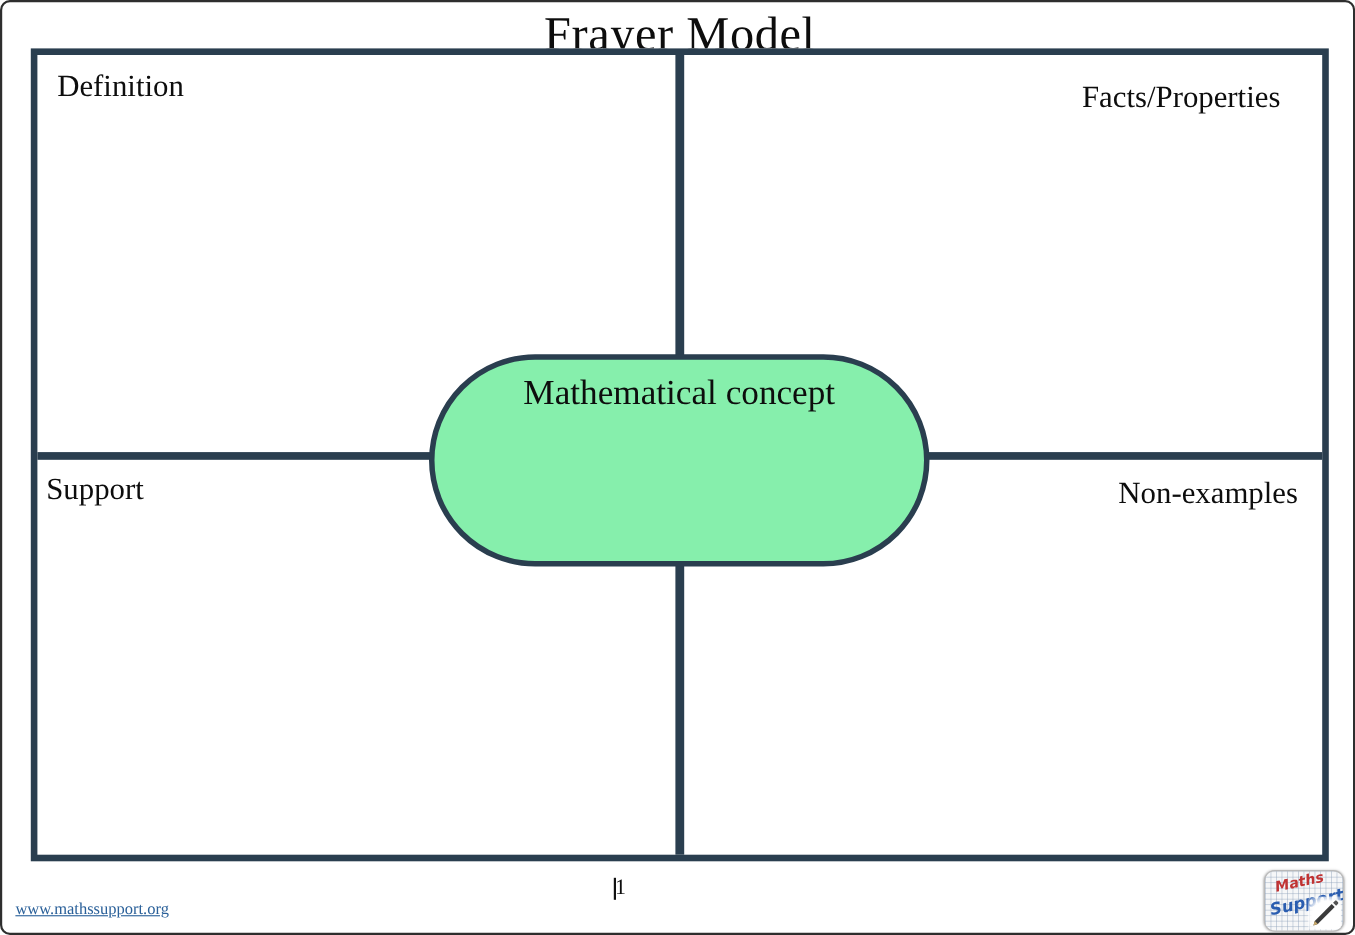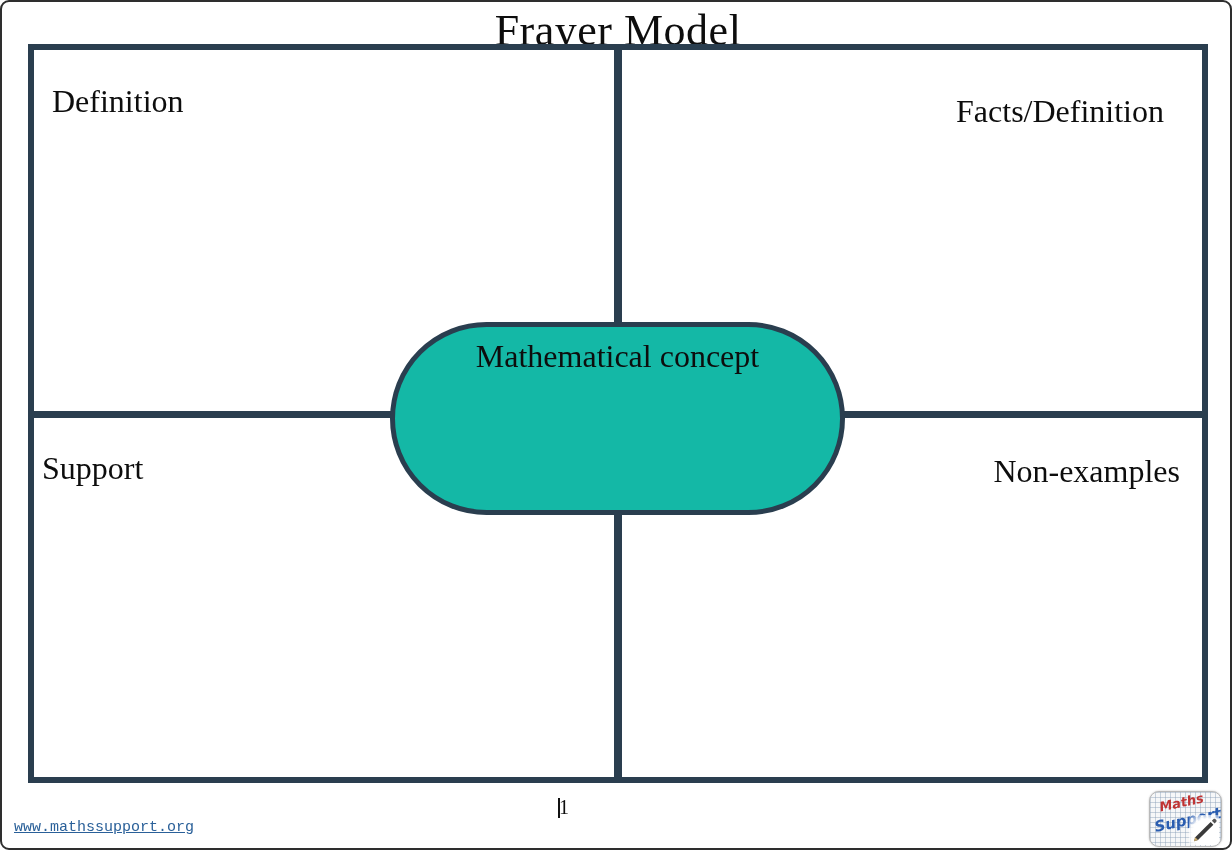--- a/index.html
+++ b/index.html
@@ -31,46 +31,46 @@
   .vline{
     position:absolute;top:0;bottom:0;left:50%;width:8px;margin-left:-4px;
     background:var(--frame-line);
   }
   .hline{
     position:absolute;left:0;right:0;top:361px;height:7px;
     background:var(--frame-line);
   }
 
   .quad{position:absolute;}
-  .quad-label{position:absolute;font-size:32px;white-space:nowrap;margin-top:20px;}
+  .quad-label{position:absolute;font-size:28px;white-space:nowrap;}
   .q-tl{left:34px;top:50px;width:578px;height:362px;}
   .q-tl .quad-label{left:18px;top:13px;}
   .q-tr{left:620px;top:50px;width:582px;height:362px;}
   .q-tr .quad-label{right:38px;top:23px;}
   .q-bl{left:34px;top:419px;width:578px;height:358px;}
   .q-bl .quad-label{left:8px;top:11px;}
   .q-br{left:620px;top:419px;width:582px;height:358px;text-align:center;}
   .q-br .quad-label{right:22px;top:14px;}
 
   .oval{
     position:absolute;left:390px;top:322px;width:455px;height:193px;
-    background:#14b8a6;border:5px solid var(--frame-line);border-radius:120px;
+    background:#86efac;border:5px solid var(--frame-line);border-radius:120px;
     z-index:5;text-align:center;
   }
   .oval-label{display:inline-block;margin-top:11px;font-size:32px;}
 
   .page-number{
     position:absolute;left:558px;top:796px;
     font-size:20px;display:flex;align-items:center;
   }
   .caret{display:inline-block;width:2px;height:20px;background:#111;margin-right:-1px;}
 
   .footer-link{
     position:absolute;left:14px;top:819px;
-    font-family:Liberation Mono, monospace;font-size:15px;
+    font-family:Liberation Serif, serif;font-size:15px;
     color:var(--link-blue);text-decoration:underline;cursor:pointer;
   }
 
   .logo{
     position:absolute;left:1149px;top:791px;width:73px;height:56px;
     border:1px solid #b9b9b9;border-radius:10px;
     background-color:#f6f7f8;
     background-image:
       linear-gradient(rgba(140,160,185,.45) 1px, transparent 1px),
       linear-gradient(90deg, rgba(140,160,185,.45) 1px, transparent 1px);
@@ -103,21 +103,21 @@
 
 <div class="frame">
   <div class="vline"></div>
   <div class="hline"></div>
 </div>
 
 <div class="quad q-tl">
   <span class="quad-label">Definition</span>
 </div>
 <div class="quad q-tr">
-  <span class="quad-label">Facts/Definition</span>
+  <span class="quad-label">Facts/Properties</span>
 </div>
 <div class="quad q-bl">
   <span class="quad-label">Support</span>
 </div>
 <div class="quad q-br">
   <span class="quad-label">Non-examples</span>
 </div>
 
 <div class="oval">
   <span class="oval-label">Mathematical concept</span>

